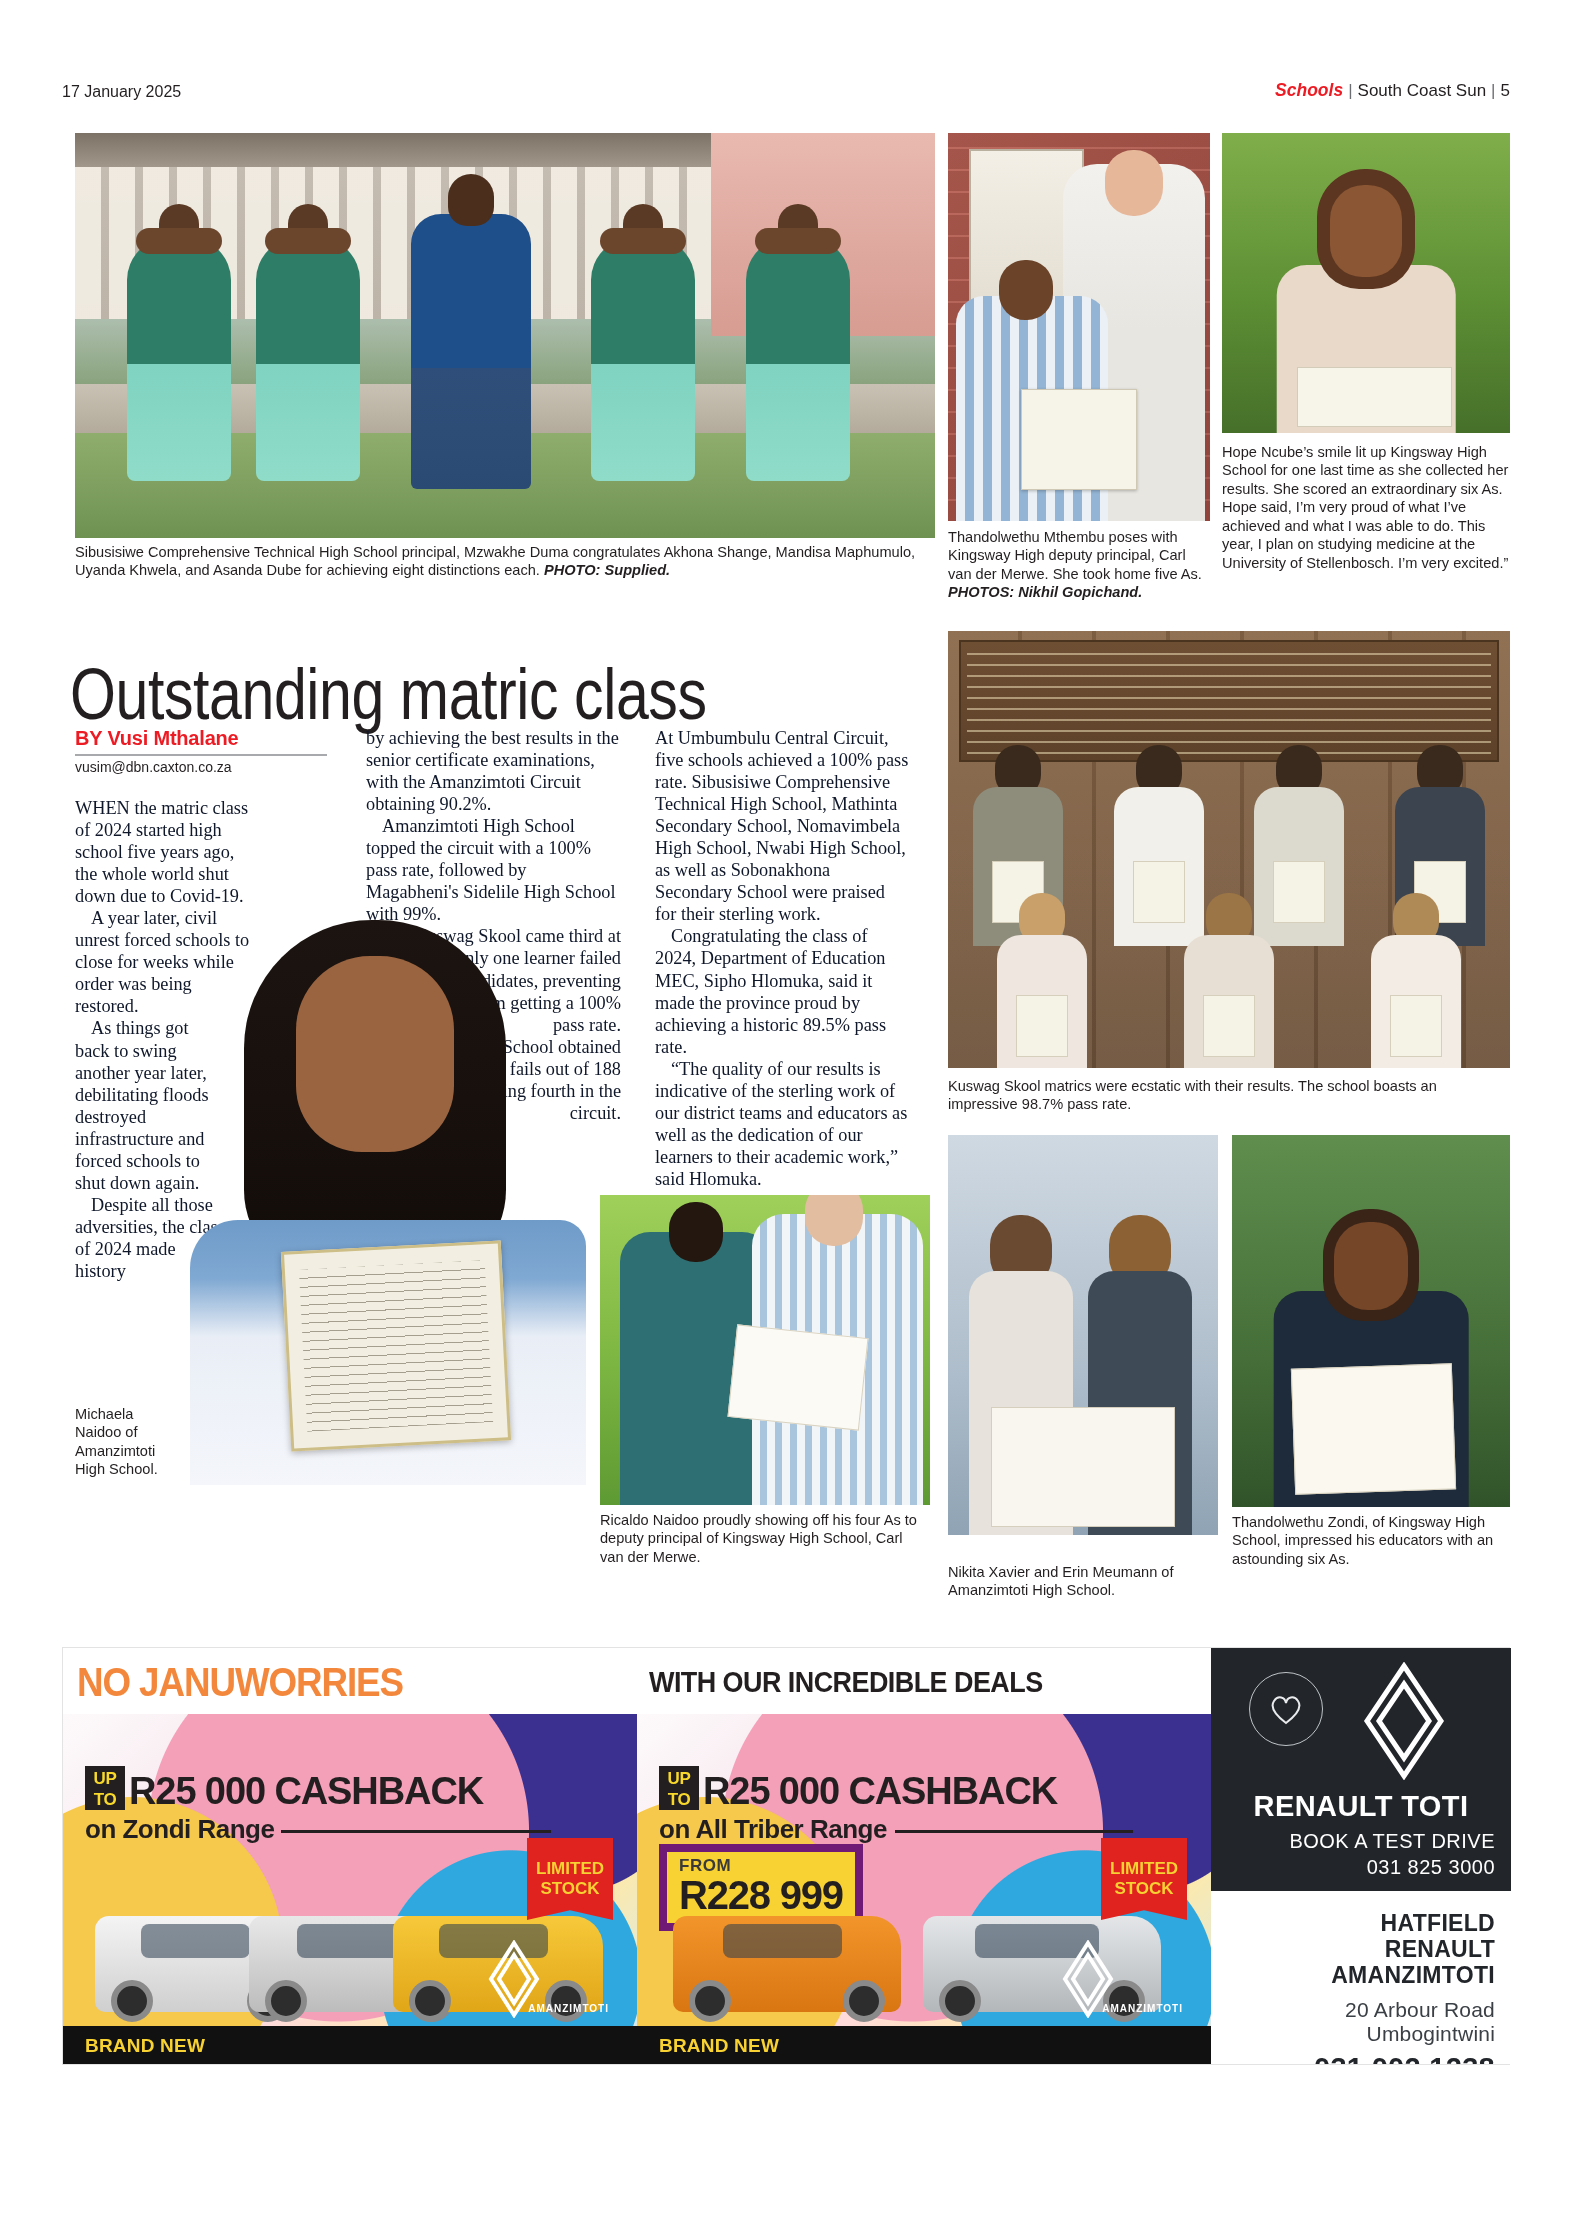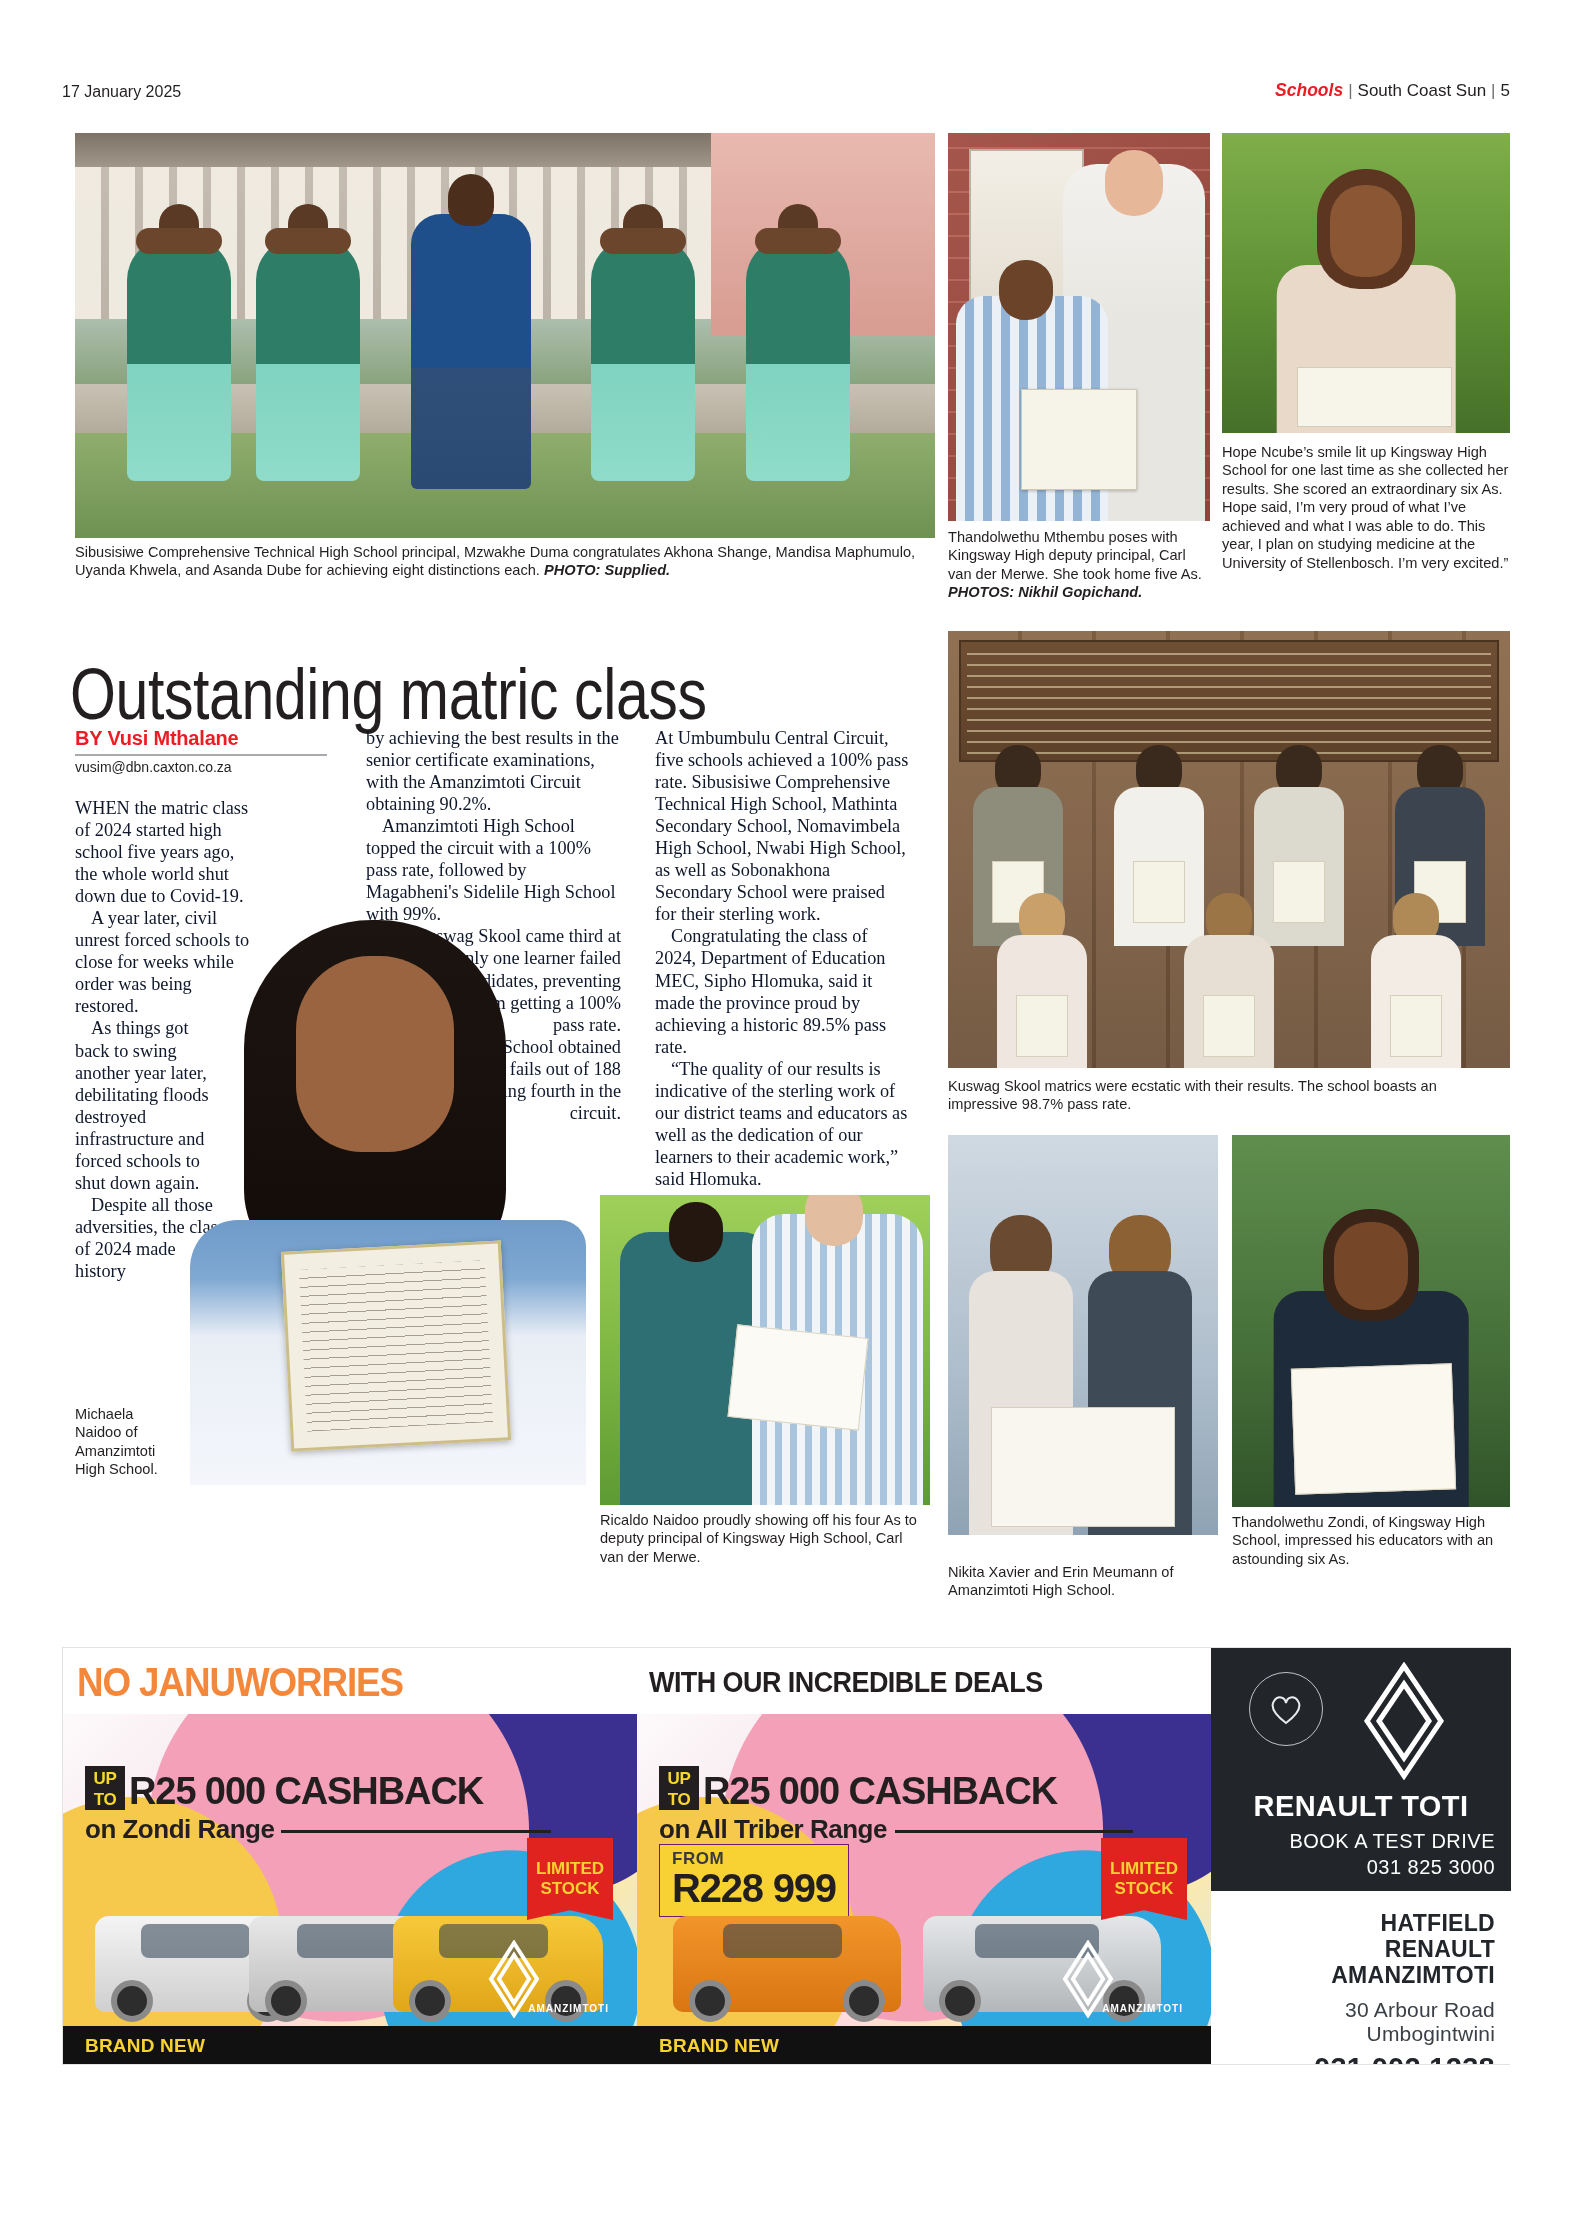--- a/index.html
+++ b/index.html
@@ -366,21 +366,21 @@
     color:#231f20; white-space:nowrap;
   }
   .ad-sub {
     position:absolute; font-weight:bold; font-size:26px; color:#231f20;
     letter-spacing:-.5px; white-space:nowrap;
   }
   .ad-sub-rule {
     position:absolute; height:3px; background:#231f20;
   }
   .ad-price-box {
-    position:absolute; background:#f8d232; border:1px solid #701a75;
+    position:absolute; background:#f8d232; border:8px solid #701a75;
     padding:4px 12px 8px 12px;
   }
   .ad-price-from { font-size:17px; font-weight:bold; color:#3a3a3a; letter-spacing:.5px; }
   .ad-price-val { font-size:40px; font-weight:bold; color:#231f20; letter-spacing:-1.2px; line-height:.98; }
   .ad-limited {
     position:absolute; width:86px; height:82px; background:#e0231f;
     color:#f8d232; font-weight:bold; font-size:17px; line-height:20px;
     display:flex; flex-direction:column; align-items:center; justify-content:center;
     text-align:center; clip-path:polygon(0 0,100% 0,100% 100%,50% 88%,0 100%);
   }
@@ -740,20 +740,20 @@
         </svg>
       </div>
       <div class="dl-name">RENAULT TOTI</div>
       <div class="dl-book">BOOK A TEST DRIVE</div>
       <div class="dl-tel">031 825 3000</div>
       <div class="dl-divider"></div>
 
       <div class="dl-h" style="top:262px;">HATFIELD</div>
       <div class="dl-h" style="top:288px;">RENAULT</div>
       <div class="dl-h" style="top:314px;">AMANZIMTOTI</div>
-      <div class="dl-addr" style="top:350px;">30 Arbour Road</div>
+      <div class="dl-addr" style="top:350px;">20 Arbour Road</div>
       <div class="dl-addr" style="top:374px;">Umbogintwini</div>
       <div class="dl-bigtel" style="top:404px;">031 002 1238</div>
     </div>
 
   </div>
 
 </div>
 
 </body></html>

